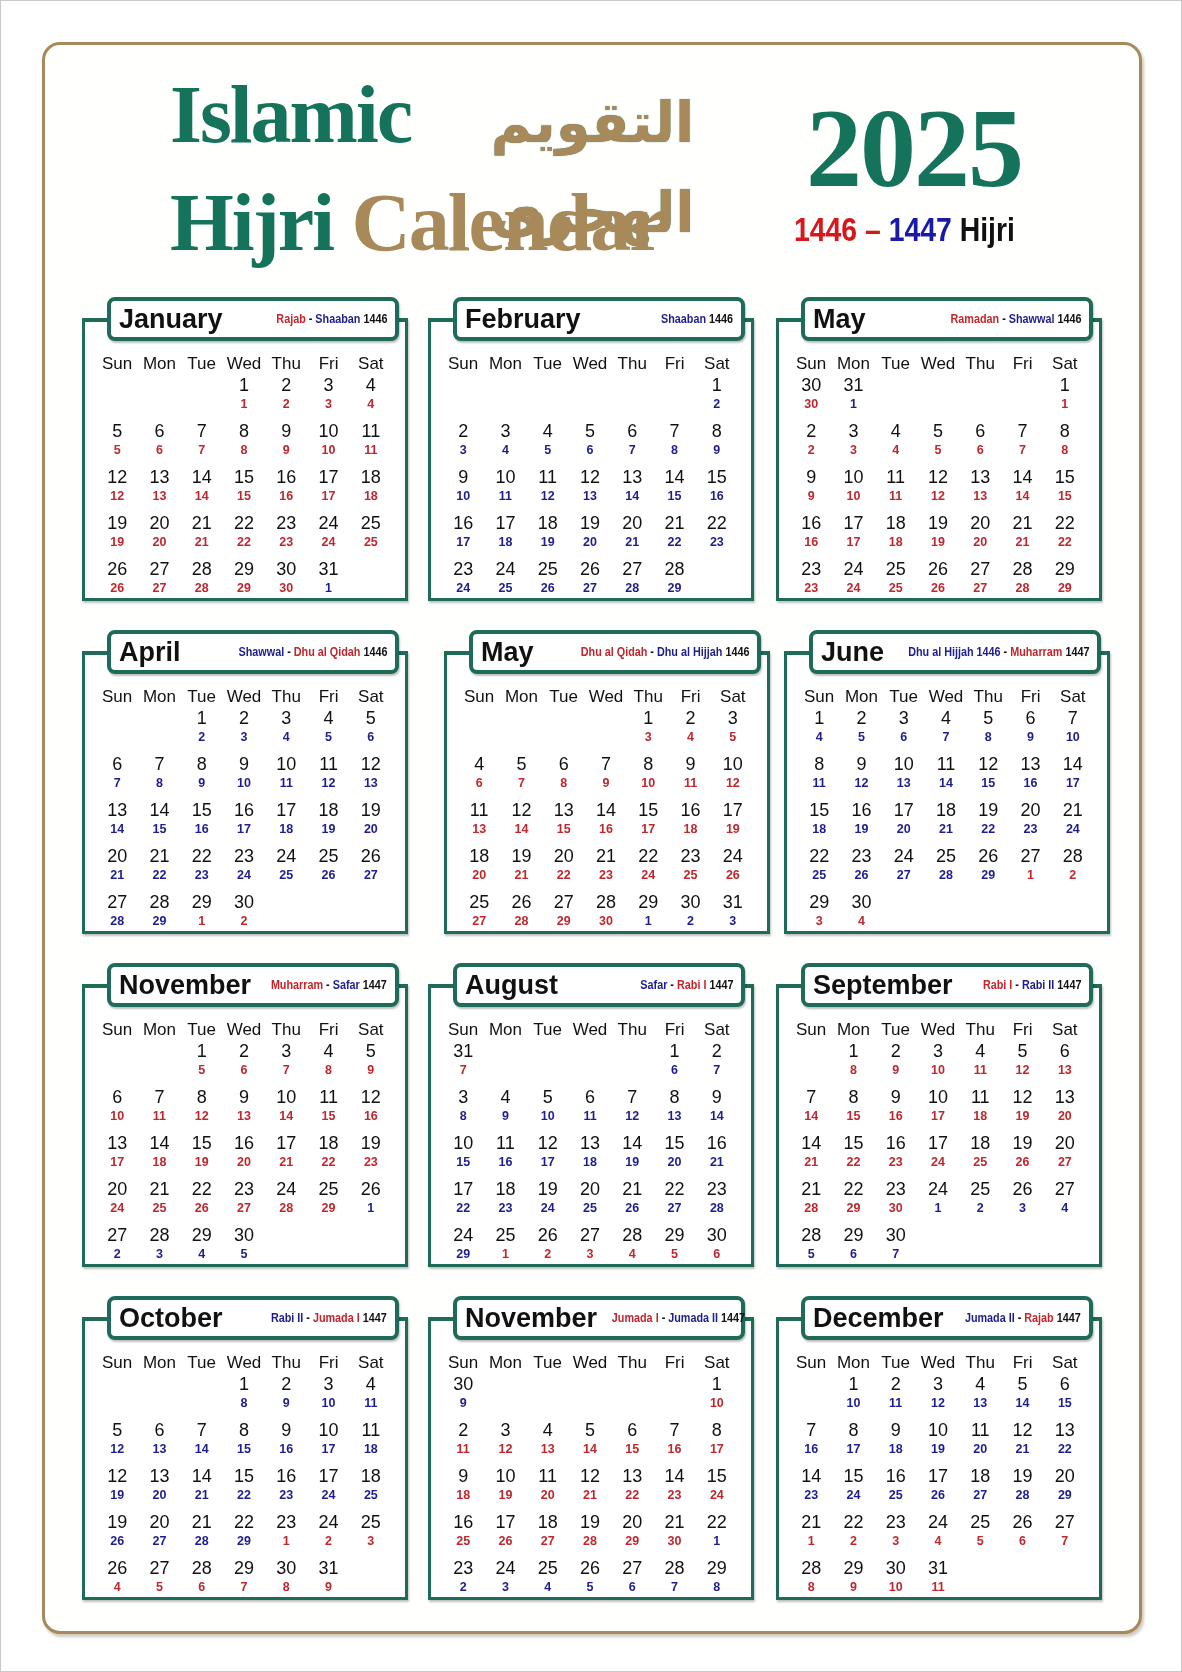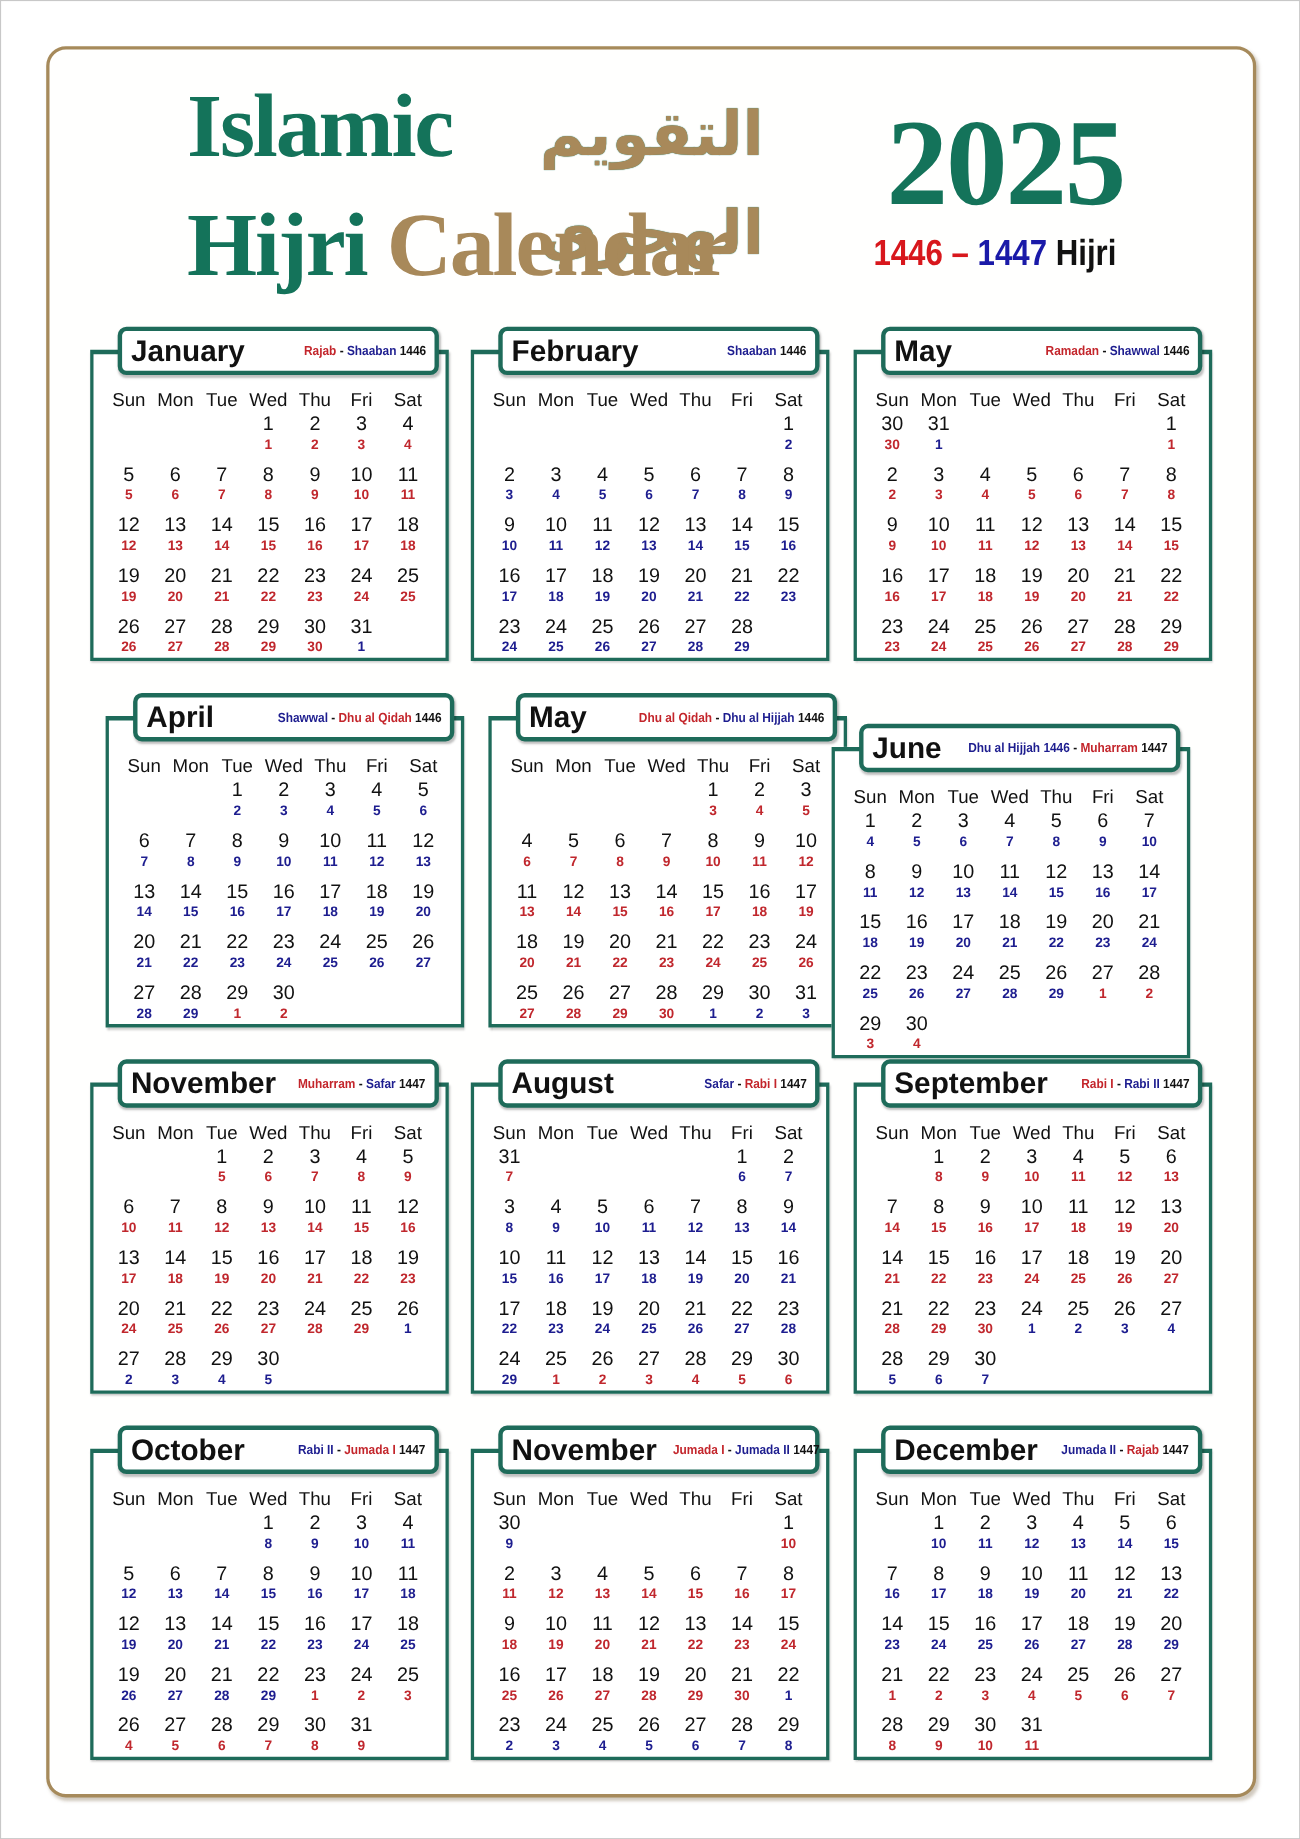--- a/index.html
+++ b/index.html
@@ -568,21 +568,21 @@
             <span class="g">28</span>
             <span class="h r">28</span>
           </div>
           <div class="cell">
             <span class="g">29</span>
             <span class="h r">29</span>
           </div>
         </div>
       </div>
     </div>
-    <div class="month" style="left: 96px; top: 630px;">
+    <div class="month" style="left: 82px; top: 630px;">
       <div class="month-box"></div>
       <div class="month-pill">
         <span class="month-name">April</span>
         <span class="month-hijri"><span class="mh-blue">Shawwal</span><span class="mh-black"> - </span><span class="mh-red">Dhu al Qidah</span><span class="mh-black"> 1446</span></span>
       </div>
       <div class="dow-row">
         <span class="dow">Sun</span>
         <span class="dow">Mon</span>
         <span class="dow">Tue</span>
         <span class="dow">Wed</span>
@@ -877,21 +877,21 @@
             <span class="g">30</span>
             <span class="h b">2</span>
           </div>
           <div class="cell">
             <span class="g">31</span>
             <span class="h b">3</span>
           </div>
         </div>
       </div>
     </div>
-    <div class="month" style="left: 756px; top: 630px; margin-top: 28px;">
+    <div class="month" style="left: 784px; top: 630px;">
       <div class="month-box"></div>
       <div class="month-pill">
         <span class="month-name">June</span>
         <span class="month-hijri"><span class="mh-blue">Dhu al Hijjah 1446</span><span class="mh-black"> - </span><span class="mh-red">Muharram</span><span class="mh-black"> 1447</span></span>
       </div>
       <div class="dow-row">
         <span class="dow">Sun</span>
         <span class="dow">Mon</span>
         <span class="dow">Tue</span>
         <span class="dow">Wed</span>

